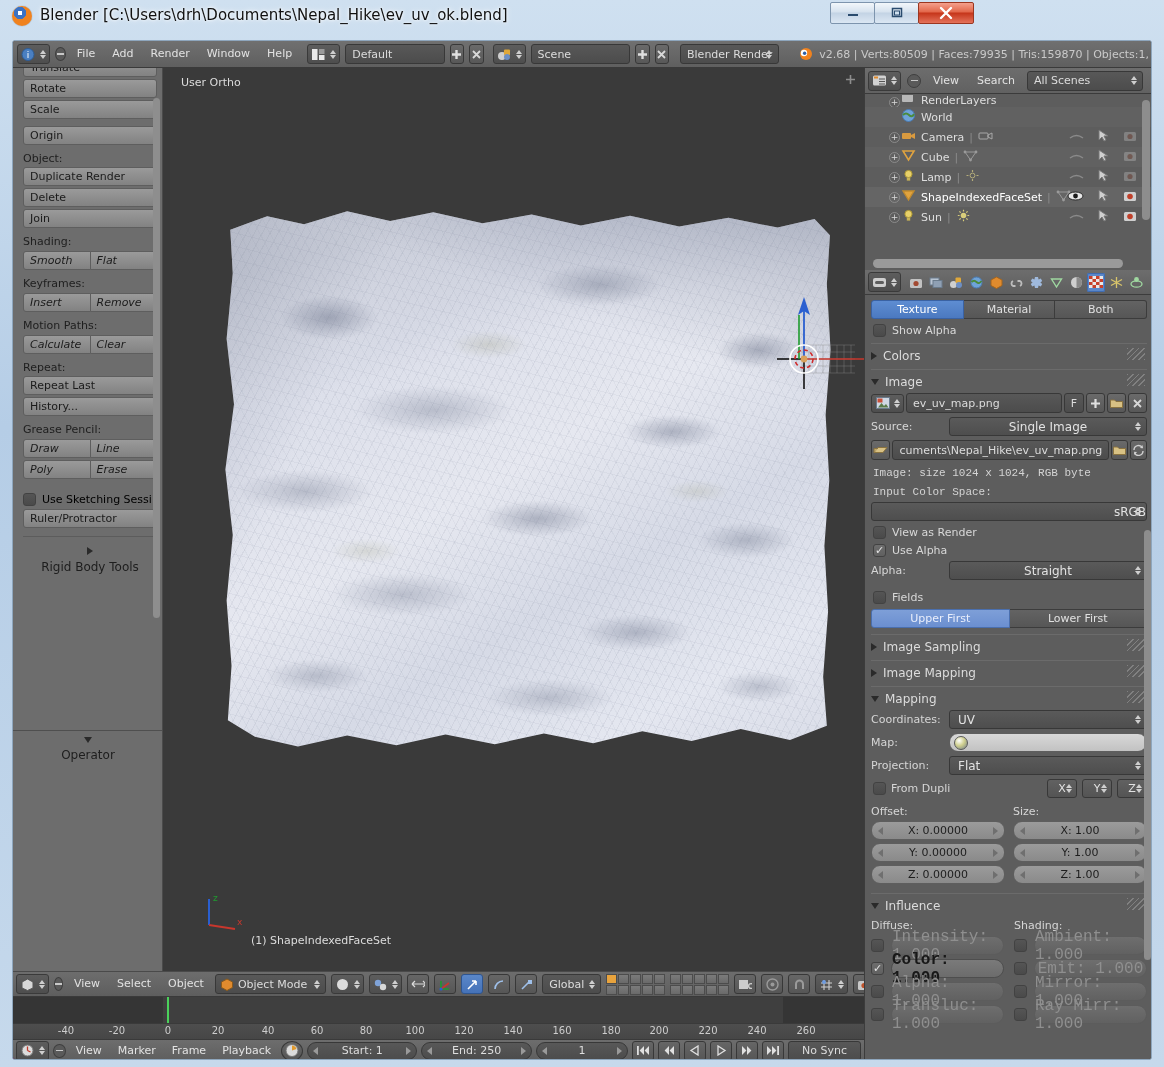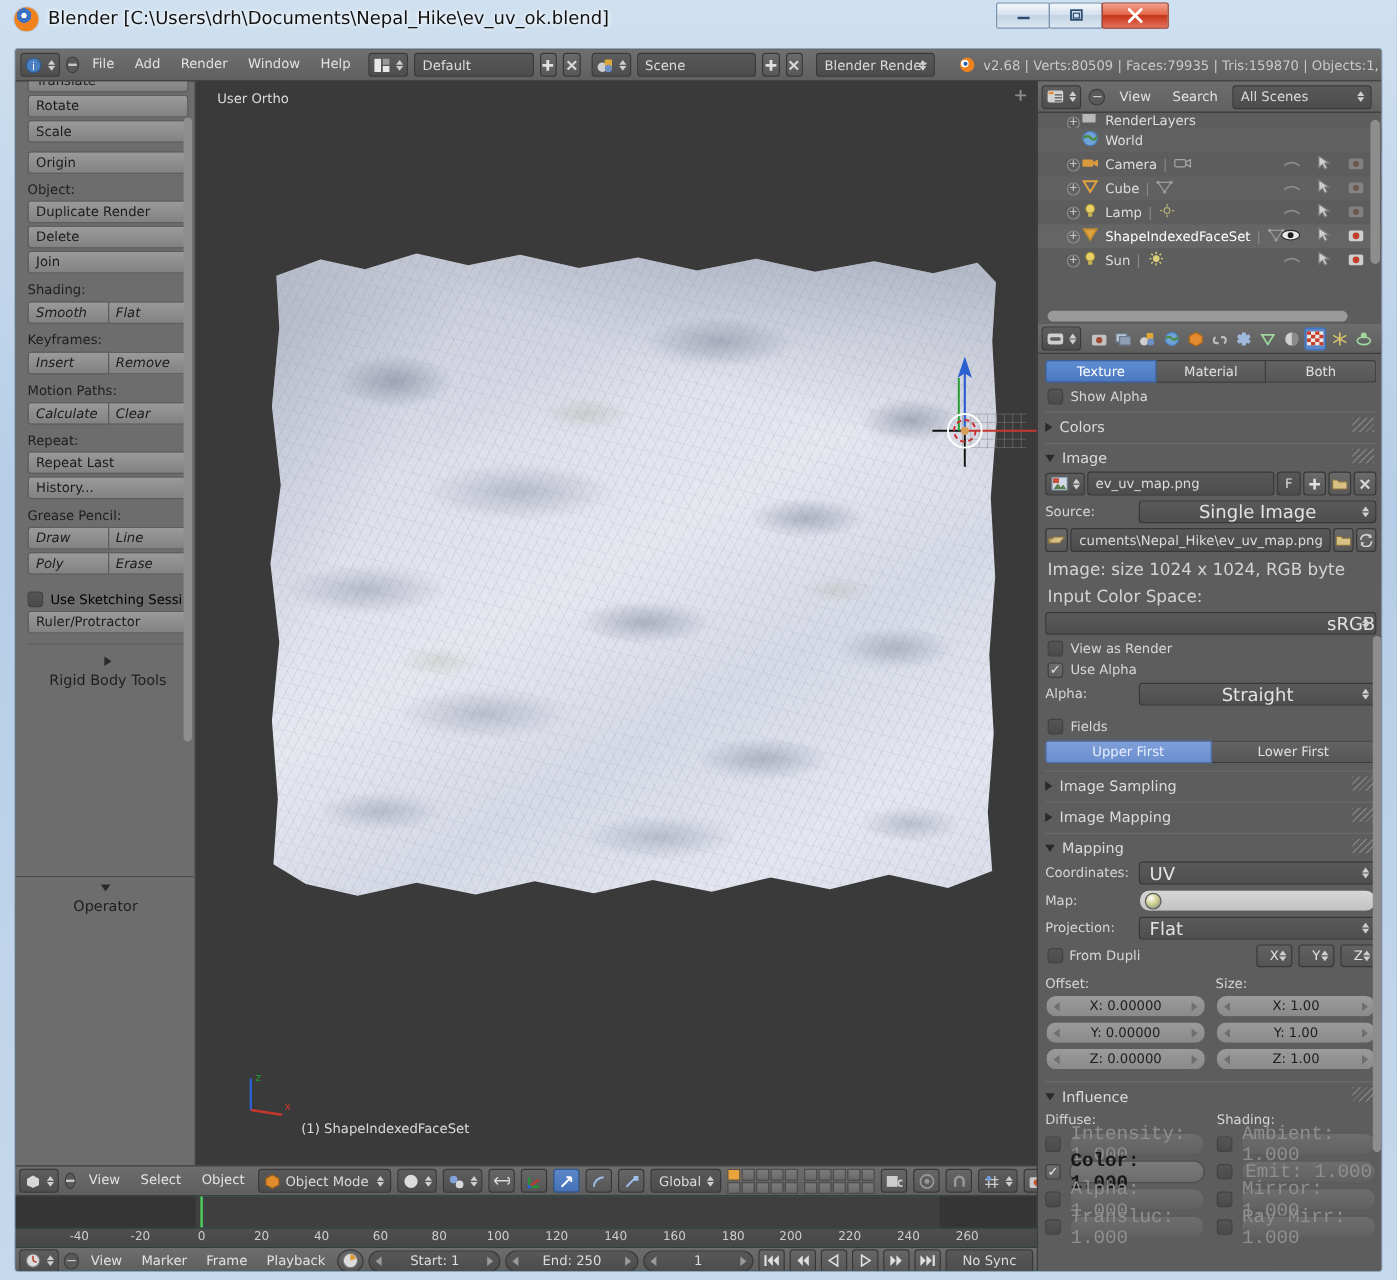--- a/index.html
+++ b/index.html
@@ -187,21 +187,21 @@
   .icobtn {
     height: 20px; min-width: 22px; border: 1px solid #383838; border-radius: 3px;
     background: linear-gradient(180deg,#666,#565656);
     display: flex; align-items: center; justify-content: center; gap: 2px; padding: 0 3px;
   }
   .icobtn.act { background: linear-gradient(180deg,#5a87c9,#4572b8); border-color:#2e5590; }
   .layergrid { display: grid; grid-template-columns: repeat(5,11px); grid-template-rows: 10px 10px; gap: 1px; }
   .layergrid div { background: linear-gradient(180deg,#7b7b7b,#6a6a6a); border: 1px solid #4c4c4c; }
   .layergrid div.on { background: #e8a33d; }
   
-  #timeline { position: absolute; left: 0; top: 956px; width: 851px; height: 64px; background: #0f766e; }
+  #timeline { position: absolute; left: 0; top: 956px; width: 851px; height: 64px; background: #701a75; }
   #tl-strip { position: absolute; left: 0; top: 0; width: 851px; height: 26px; background: #3f3f3f; }
   #tl-ruler { position: absolute; left: 0; top: 26px; width: 851px; height: 16px;
     background: linear-gradient(180deg,#4e4e4e,#464646); border-top: 1px solid #3a3a3a; }
   .tick { position: absolute; top: 1px; color: #cdcdcd; font-size: 10px; transform: translateX(-50%); }
   #tl-header { position: absolute; left: 0; top: 42px; width: 851px; height: 22px;
     background: linear-gradient(180deg,#6d6d6d,#5e5e5e); border-top: 1px solid #3a3a3a;
     display: flex; align-items: center; padding: 0 3px; gap: 4px; }
   .numfield {
     height: 18px; background: linear-gradient(180deg,#585858,#4c4c4c); border: 1px solid #383838;
     border-radius: 9px; color: #dedede; display: flex; align-items: center; justify-content: center;
@@ -237,24 +237,24 @@
   .seg > div.on { background: linear-gradient(180deg,#5e8dd2,#4b79c0); color:#fff; border-color:#3a62a3; }
   .seg > div.onlight { background: linear-gradient(180deg,#7e9fd8,#6b8fd0); color:#e9eefb; border-color:#4a6fae; }
   .prow { display: flex; align-items: center; margin: 4px 6px 0 6px; gap: 6px; }
   .plabel { color: #d6d6d6; font-size: 11px; white-space: nowrap; }
   .pcheck { display: flex; align-items: center; gap: 6px; margin: 5px 6px 0 8px; color: #d8d8d8; font-size: 11px; }
   .psection { display: flex; align-items: center; gap: 6px; margin: 6px 6px 0 6px; color: #dcdcdc; font-size: 12px;
     border-top: 1px solid #6b6b6b; padding-top: 5px; position: relative; }
   .grip { position: absolute; right: 2px; top: 4px; width: 18px; height: 12px;
     background: repeating-linear-gradient(135deg, rgba(255,255,255,.22) 0 1px, transparent 1px 4px); }
   .dd { flex: 1 1 auto; height: 19px; background: linear-gradient(180deg,#5a5a5a,#4e4e4e);
-    border: 1px solid #383838; border-radius: 3px; color: #e2e2e2; font-size: 15px;
+    border: 1px solid #383838; border-radius: 3px; color: #e2e2e2; font-size: 12px;
     display: flex; align-items: center; justify-content: center; position: relative; }
   .dd .updown { position: absolute; right: 4px; }
-  .pinfo { color: #d4d4d4; font-size: 14px; margin: 7px 6px 0 8px; }
+  .pinfo { color: #d4d4d4; font-size: 11px; margin: 7px 6px 0 8px; font-family: Liberation Mono, monospace; }
   .val-row { display: flex; gap: 0; margin: 3px 6px 0 6px; }
   .valfld {
     flex: 1 1 0; height: 19px; background: linear-gradient(180deg,#9b9b9b,#8a8a8a);
     border: 1px solid #5e5e5e; border-radius: 9px; color: #1d1d1d; font-size: 11px;
     display: flex; align-items: center; justify-content: center; position: relative;
   }
   .valfld .arL, .valfld .arR { position: absolute; top: 50%; transform: translateY(-50%); width: 0; height: 0; }
   .valfld .arL { left: 6px; border-top: 4px solid transparent; border-bottom: 4px solid transparent; border-right: 5px solid #6f6f6f; }
   .valfld .arR { right: 6px; border-top: 4px solid transparent; border-bottom: 4px solid transparent; border-left: 5px solid #6f6f6f; }
   .infrow { display: flex; align-items: center; gap: 7px; margin: 4px 0 0 0; }

